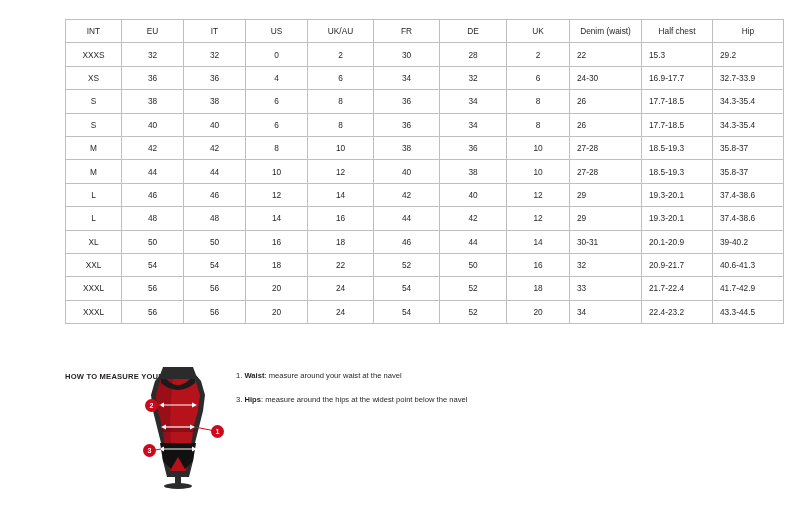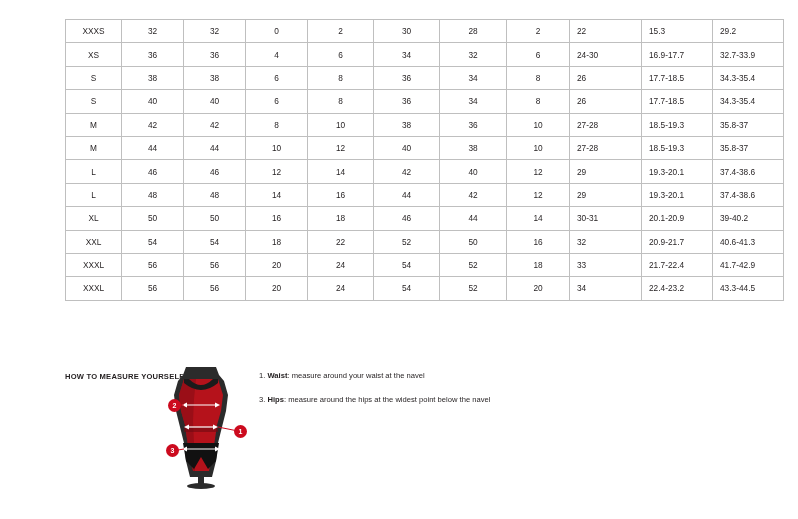--- a/index.html
+++ b/index.html
@@ -72,21 +72,21 @@
     left: 65px;
     top: 351px;
     font-size: 7.6px;
     font-weight: bold;
     letter-spacing: 0.2px;
     color: #231f20;
     margin-top: 21px;
   }
   .measure-block {
     position: absolute;
-    left: 81px;
+    left: 58px;
     top: 365px;
     width: 600px;
     height: 130px;
   }
 
   .figure {
     position: absolute;
     left: 65px;
     top: 0;
     width: 110px;
@@ -138,20 +138,33 @@
           <col class="c3">
           <col class="c4">
           <col class="c5">
         <col class="c6">
           <col class="c7">
           <col class="c8">
           <col class="c9">
           <col class="c10">
       </colgroup>
       <tbody id="table-body">
+          <tr class="head">
+            <td>INT</td>
+            <td>EU</td>
+            <td>IT</td>
+            <td>US</td>
+            <td>UK/AU</td>
+            <td>FR</td>
+            <td>DE</td>
+            <td>UK</td>
+            <td>Denim (waist)</td>
+            <td>Half chest</td>
+            <td>Hip</td>
+          </tr>
           <tr>
             <td>XXXS</td>
             <td>32</td>
             <td>32</td>
             <td>0</td>
             <td>2</td>
             <td>30</td>
             <td>28</td>
             <td>2</td>
             <td class="lft">22</td>

